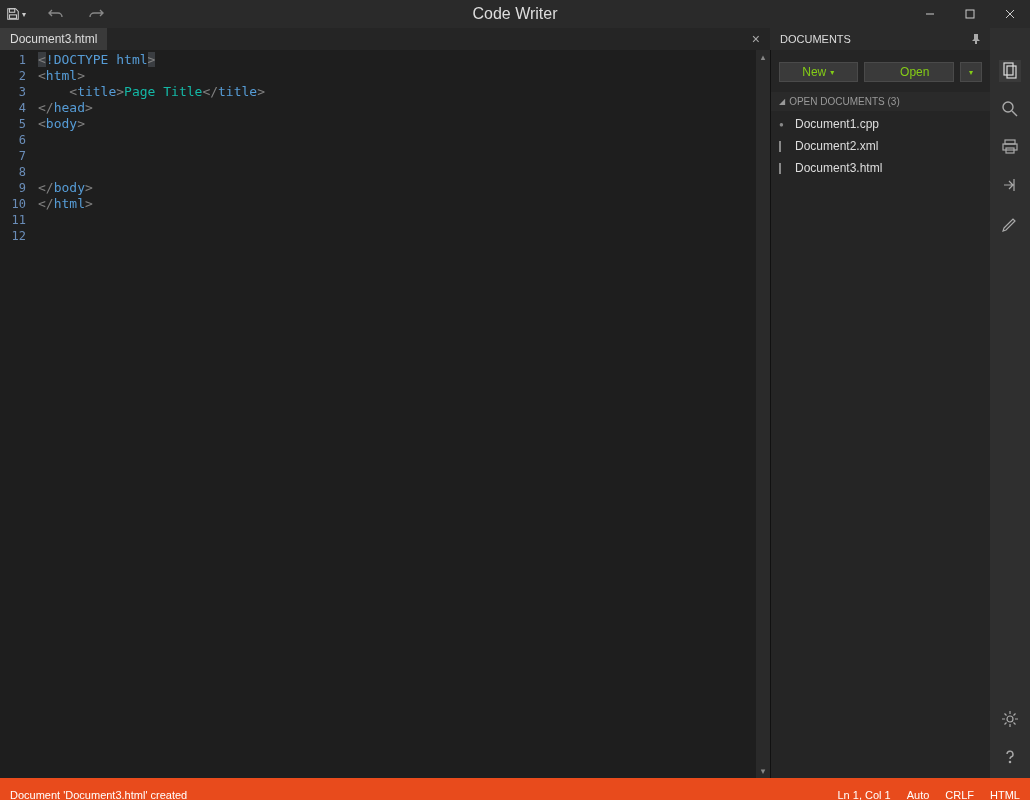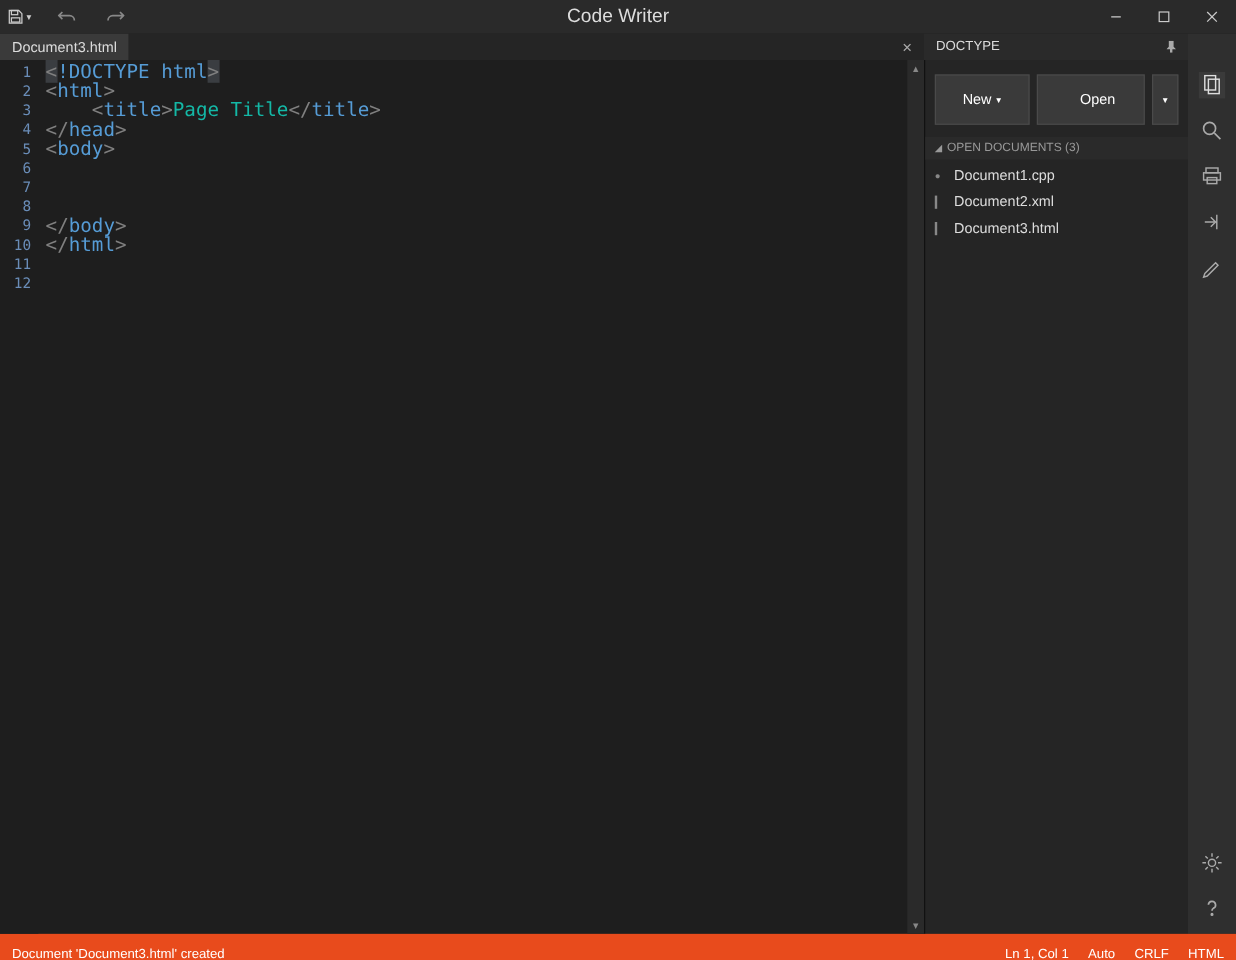--- a/index.html
+++ b/index.html
@@ -119,21 +119,21 @@
   padding-right: 6px;
   padding-top: 2px;
   font-family: Consolas, monospace;
   font-size: 12px;
   color: #6a8db8;
   line-height: 16px;
 }
 .code {
   flex: 1;
   font-family: Consolas, monospace;
-  font-size: 16px;
+  font-size: 13px;
   line-height: 16px;
   padding-top: 2px;
   padding-left: 6px;
   color: #ccc;
 }
 .code .line { white-space: pre; }
 .s-bracket { color: #808080; }
 .s-tag { color: #569cd6; }
 .s-text { color: #14b8a6; }
 .s-sel { background: #3a3d41; }
@@ -169,23 +169,23 @@
   font-size: 11px;
   justify-content: space-between;
 }
 .explorer-buttons {
   display: flex;
   gap: 6px;
   padding: 12px 8px 10px 8px;
 }
 .explorer-buttons .btn {
   background: #3a3a3a;
-  color: #ffffff;
+  color: #84cc16;
   border: 1px solid #4a4a4a;
-  height: 42px;
+  height: 20px;
   display: flex;
   align-items: center;
   justify-content: center;
   font-size: 12px;
 }
 .btn-new { flex: 1; gap: 4px; }
 .btn-open { flex: 1; padding-left: 12px; }
 .btn-open-caret { width: 22px; border-left: 1px solid #4a4a4a; }
 .open-docs-header {
   background: #2a2a2a;
@@ -296,21 +296,21 @@
 </div>
 
 <div style="display:flex; height:22px;">
   <div class="tabbar" style="flex:0 0 770px;">
     <div class="tab">
       <span>Document3.html</span>
     </div>
     <div class="tab-close">×</div>
   </div>
   <div class="explorer-header" style="flex:0 0 220px;">
-    <span>DOCTYPE</span>
+    <span>DOCUMENTS</span>
     <svg width="8" height="10" fill="#aaa">
         <path d="M2 0 h4 v5 l2 2 h-3 v3 h-2 v-3 h-3 l2 -2 z"></path>
       </svg>
   </div>
   <div style="flex:0 0 40px; background:#2f2f2f;"></div>
 </div>
 
 <div class="main">
 
   <div class="editor-wrap">

